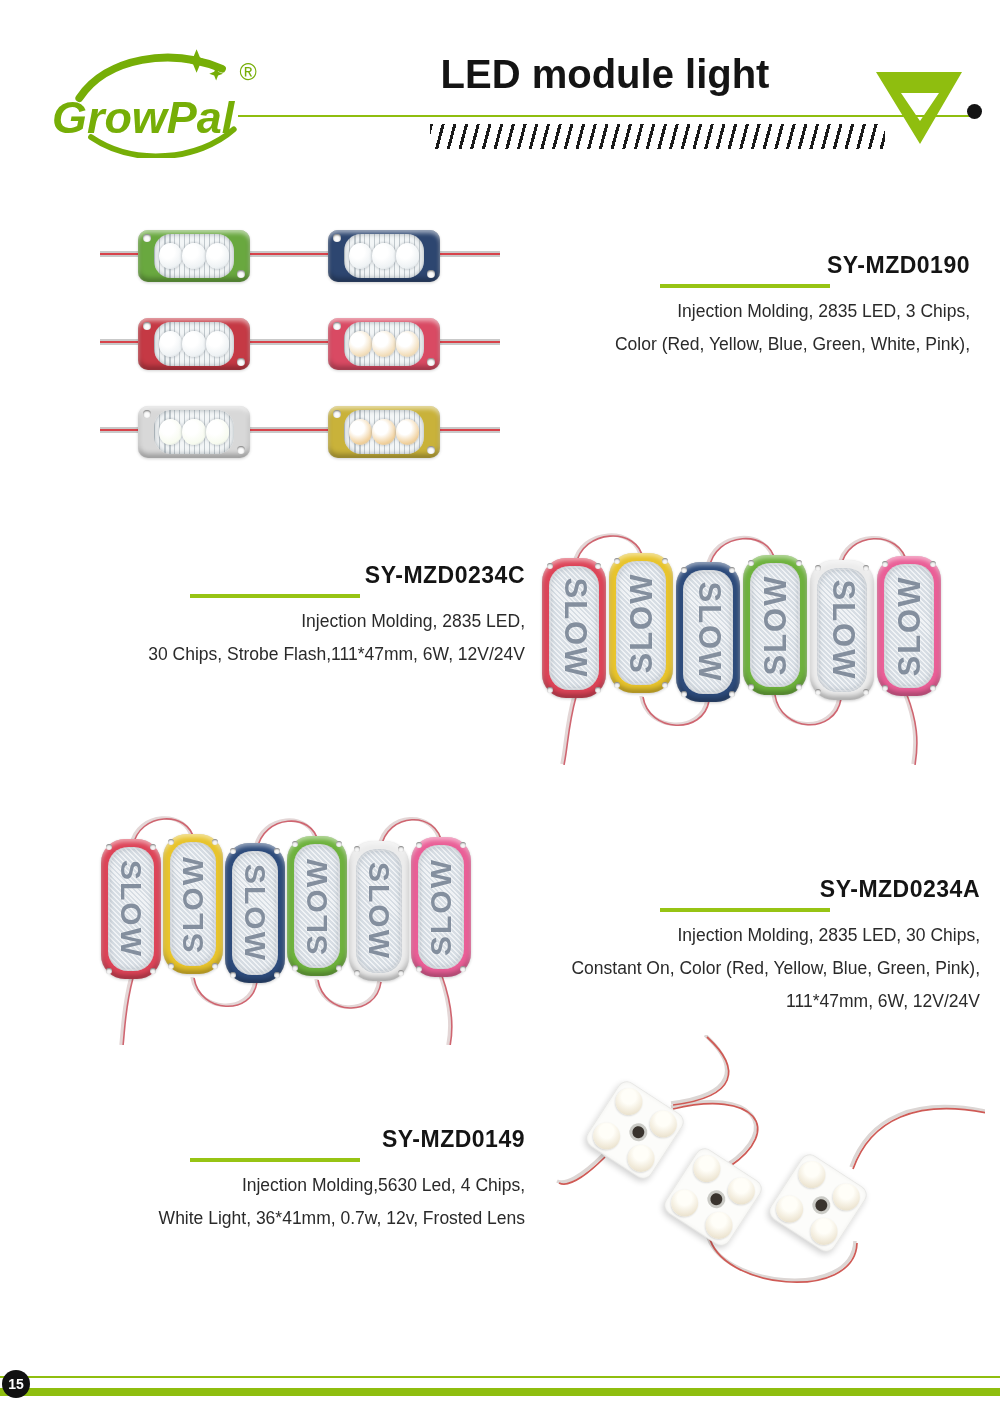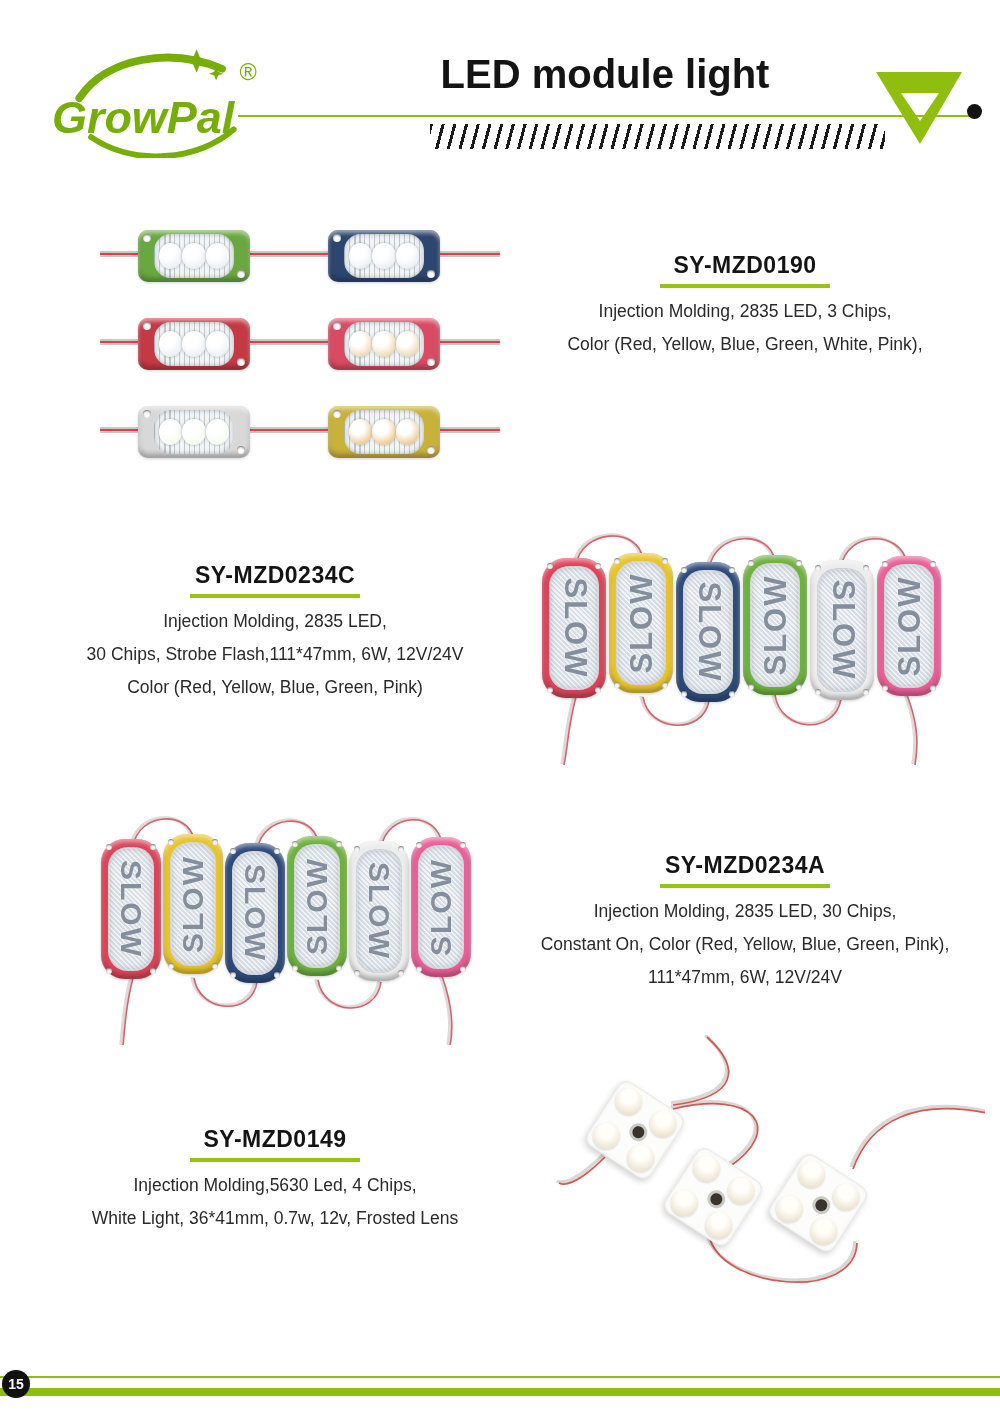--- a/index.html
+++ b/index.html
@@ -10,21 +10,21 @@
   .logo-svg{position:absolute;left:50px;top:46px;width:215px;height:112px;}
   .page-title{position:absolute;left:405px;top:52px;width:400px;text-align:center;
               font-size:40px;font-weight:bold;color:#141414;letter-spacing:0px;}
   .header-line{position:absolute;left:238px;top:115px;width:737px;height:2px;background:#8fbe0f;z-index:1;}
   .header-dot{position:absolute;left:967px;top:104px;width:15px;height:15px;border-radius:50%;background:#131313;z-index:3;}
   .slash-band{position:absolute;left:430px;top:124px;width:455px;height:25px;
               background:repeating-linear-gradient(105deg,#1a1a1a 0 3px,transparent 3px 11.3px);}
   .tri-svg{position:absolute;left:872px;top:68px;width:96px;height:82px;z-index:2;}
 
   
-  .prod{position:absolute;text-align:center;color:#232323;}
+  .prod{position:absolute;text-align:right;color:#232323;}
   .prod-code{font-size:23px;font-weight:bold;color:#141414;letter-spacing:0.5px;}
   .prod-underline{width:170px;height:4px;background:#97c414;margin:5px auto 0;}
   .prod-line{margin-top:13px;line-height:20px;font-size:17.5px;color:#2a2a2a;}
 
   
   .fig{position:absolute;}
 
   
   .smod{position:absolute;width:112px;height:52px;border-radius:10px;
         box-shadow:inset 0 3px 4px rgba(255,255,255,.55), inset 0 -4px 5px rgba(0,0,0,.28), 0 1px 3px rgba(0,0,0,.18);}
@@ -158,21 +158,20 @@
     <div class="prod-underline"></div>
     <div class="prod-line">Injection Molding, 2835 LED, 3 Chips,</div>
     <div class="prod-line">Color (Red, Yellow, Blue, Green, White, Pink),</div>
   </div>
 
   <div class="prod" style="left:25px;top:562px;width:500px;">
     <div class="prod-code">SY-MZD0234C</div>
     <div class="prod-underline"></div>
     <div class="prod-line">Injection Molding, 2835 LED,</div>
     <div class="prod-line">30 Chips, Strobe Flash,111*47mm, 6W, 12V/24V</div>
-    <div class="prod-line">Color (Red, Yellow, Blue, Green, Pink)</div>
   </div>
 
   <div class="fig slow-fig" style="left:538px;top:520px;width:432px;height:245px;">
     <svg class="wire-svg" width="432" height="245" viewBox="0 0 432 245">
       <g fill="none" stroke="#e3d6d6" stroke-width="3.5">
         <path d="M36,44 C42,8 98,5 103,38"></path>
           <path d="M169,48 C175,10 230,8 235,40"></path>
           <path d="M301,46 C307,10 360,8 367,42"></path>
         <path d="M103,176 C109,212 163,214 169,180"></path>
           <path d="M235,174 C241,212 295,214 301,178"></path>
@@ -315,21 +314,21 @@
         <div class="ohole" style="left: 5px; top: 5px;"></div>
         <div class="ohole" style="right: 5px; top: 5px;"></div>
         <div class="ohole" style="left: 5px; bottom: 5px;"></div>
         <div class="ohole" style="right: 5px; bottom: 5px;"></div>
         <div class="olens">
           <div class="olabel" style="font-size: 30px; transform: rotate(-90deg);">SLOW</div>
         </div>
       </div>
     </div>
 
-  <div class="prod" style="left:510px;top:852px;width:470px;">
+  <div class="prod" style="left:510px;top:876px;width:470px;">
     <div class="prod-code">SY-MZD0234A</div>
     <div class="prod-underline"></div>
     <div class="prod-line">Injection Molding, 2835 LED, 30 Chips,</div>
     <div class="prod-line">Constant On, Color (Red, Yellow, Blue, Green, Pink),</div>
     <div class="prod-line">111*47mm, 6W, 12V/24V</div>
   </div>
 
   <div class="prod" style="left:25px;top:1126px;width:500px;">
     <div class="prod-code">SY-MZD0149</div>
     <div class="prod-underline"></div>

